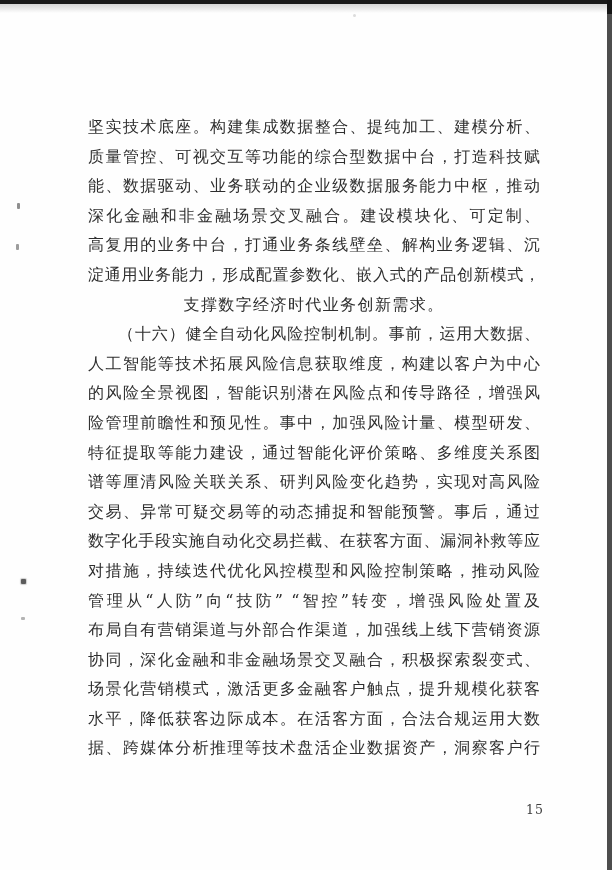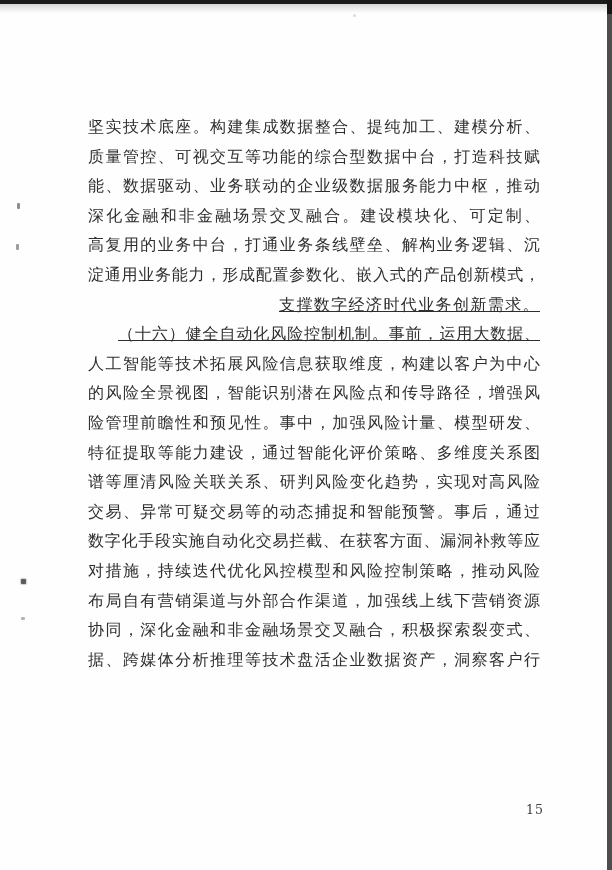--- a/index.html
+++ b/index.html
@@ -55,30 +55,28 @@
     line-height: 29.6px;
     white-space: normal;
     overflow: hidden;
   }
   .line.full {
     text-align: justify;
     text-align-last: justify;
     text-justify: inter-character;
   }
   .line.short {
-    text-align: right;
+    text-align: center;
     letter-spacing: 1.4px;
-    text-decoration: underline;
   }
   .line.indent-full {
     text-align: justify;
     text-align-last: justify;
     text-justify: inter-character;
     text-indent: 30px;
-    text-decoration: underline;
   }
   .pagenum {
     position: absolute;
     left: 508px;
     top: 802px;
     width: 36px;
     font-size: 12.5px;
     letter-spacing: 1px;
     color: #3d3d3d;
     text-align: right;
@@ -110,22 +108,25 @@
       <div class="line short">支撑数字经济时代业务创新需求。</div>
       <div class="line indent-full">（十六）健全自动化风险控制机制。事前，运用大数据、</div>
       <div class="line full">人工智能等技术拓展风险信息获取维度，构建以客户为中心</div>
       <div class="line full">的风险全景视图，智能识别潜在风险点和传导路径，增强风</div>
       <div class="line full">险管理前瞻性和预见性。事中，加强风险计量、模型研发、</div>
       <div class="line full">特征提取等能力建设，通过智能化评价策略、多维度关系图</div>
       <div class="line full">谱等厘清风险关联关系、研判风险变化趋势，实现对高风险</div>
       <div class="line full">交易、异常可疑交易等的动态捕捉和智能预警。事后，通过</div>
       <div class="line full">数字化手段实施自动化交易拦截、在获客方面、漏洞补救等应</div>
       <div class="line full">对措施，持续迭代优化风控模型和风险控制策略，推动风险</div>
+      <div class="line full">管理从“人防”向“技防” “智控”转变，增强风险处置及</div>
       <div class="line full">布局自有营销渠道与外部合作渠道，加强线上线下营销资源</div>
       <div class="line full">协同，深化金融和非金融场景交叉融合，积极探索裂变式、</div>
+      <div class="line full">场景化营销模式，激活更多金融客户触点，提升规模化获客</div>
+      <div class="line full">水平，降低获客边际成本。在活客方面，合法合规运用大数</div>
       <div class="line full">据、跨媒体分析推理等技术盘活企业数据资产，洞察客户行</div>
     </div>
 
   <div class="pagenum">15</div>
 
   <div class="speck speck-a"></div>
   <div class="speck speck-b"></div>
   <div class="speck speck-c"></div>
   <div class="speck speck-d"></div>
   <div class="speck speck-e"></div>

